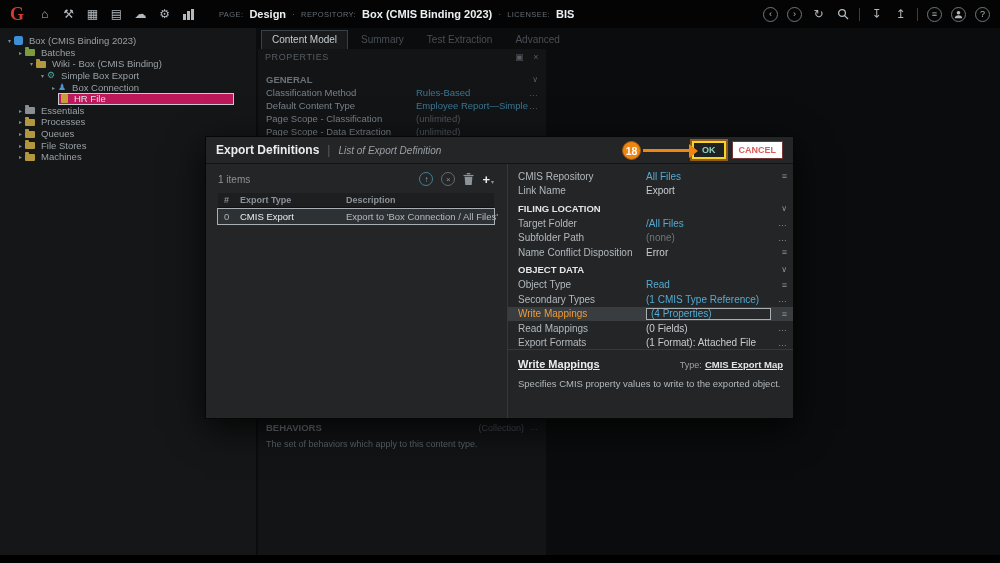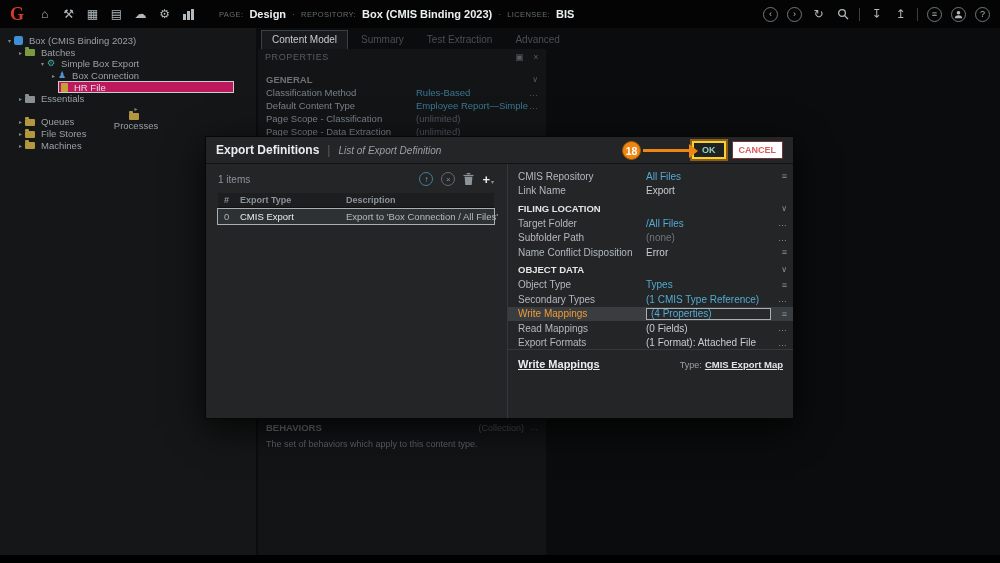--- a/index.html
+++ b/index.html
@@ -188,20 +188,25 @@
       <div class="tree-row" style="padding-left: 5px;">
         <span class="caret">▾</span>
         <span class="ticon icon-node" style="background: rgb(63, 143, 212);"></span>
         <span class="tree-label">Box (CMIS Binding 2023)</span>
       </div>
       <div class="tree-row" style="padding-left: 16px;">
         <span class="caret">▸</span>
         <span class="ticon icon-folder" style="background: rgb(124, 154, 63);"></span>
         <span class="tree-label">Batches</span>
       </div>
+      <div class="tree-row" style="padding-left: 27px;">
+        <span class="caret">▾</span>
+        <span class="ticon icon-folder" style="background: rgb(178, 151, 63);"></span>
+        <span class="tree-label">Wiki - Box (CMIS Binding)</span>
+      </div>
       <div class="tree-row" style="padding-left: 38px;">
         <span class="caret">▾</span>
         <span class="ticon icon-glyph" style="color: rgb(73, 168, 160);">⚙</span>
         <span class="tree-label">Simple Box Export</span>
       </div>
       <div class="tree-row" style="padding-left: 49px;">
         <span class="caret">▸</span>
         <span class="ticon icon-glyph" style="color: rgb(79, 147, 210);">♟</span>
         <span class="tree-label">Box Connection</span>
       </div>
@@ -210,21 +215,21 @@
         <span class="sel-wrap">
           <span class="ticon icon-file" style="background: rgb(199, 159, 58);"></span>
           <span class="tree-label">HR File</span>
         </span>
       </div>
       <div class="tree-row" style="padding-left: 16px;">
         <span class="caret">▸</span>
         <span class="ticon icon-folder" style="background: rgb(138, 143, 148);"></span>
         <span class="tree-label">Essentials</span>
       </div>
-      <div class="tree-row" style="padding-left: 16px; flex-direction: column;">
+      <div class="tree-row" style="padding-left: 16px;">
         <span class="caret">▸</span>
         <span class="ticon icon-folder" style="background: rgb(178, 151, 63);"></span>
         <span class="tree-label">Processes</span>
       </div>
       <div class="tree-row" style="padding-left: 16px;">
         <span class="caret">▸</span>
         <span class="ticon icon-folder" style="background: rgb(178, 151, 63);"></span>
         <span class="tree-label">Queues</span>
       </div>
       <div class="tree-row" style="padding-left: 16px;">
@@ -371,21 +376,21 @@
         <span class="val plain">Error</span>
         <span class="act">≡</span>
       </div>
       <div class="g-sec">
         <span>OBJECT DATA</span>
         <span class="sp"></span>
         <span class="chev">∨</span>
       </div>
       <div class="g-row">
         <span class="lbl">Object Type</span>
-        <span class="val link">Types</span>
+        <span class="val link">Read</span>
         <span class="act">≡</span>
       </div>
       <div class="g-row">
         <span class="lbl">Secondary Types</span>
         <span class="val link">(1 CMIS Type Reference)</span>
         <span class="act">…</span>
       </div>
       <div class="g-row selected">
         <span class="lbl">Write Mappings</span>
         <span class="valbox">
@@ -405,14 +410,15 @@
       </div>
     </div>
 
   <div class="dlg-detail">
     <div class="detail-top">
       <span class="detail-name">Write Mappings</span>
       <span class="detail-type">
         <span>Type:</span><span class="tv">CMIS Export Map</span>
       </span>
     </div>
+    <div class="detail-desc">Specifies CMIS property values to write to the exported object.</div>
   </div>
 </div>
 
 </body></html>

